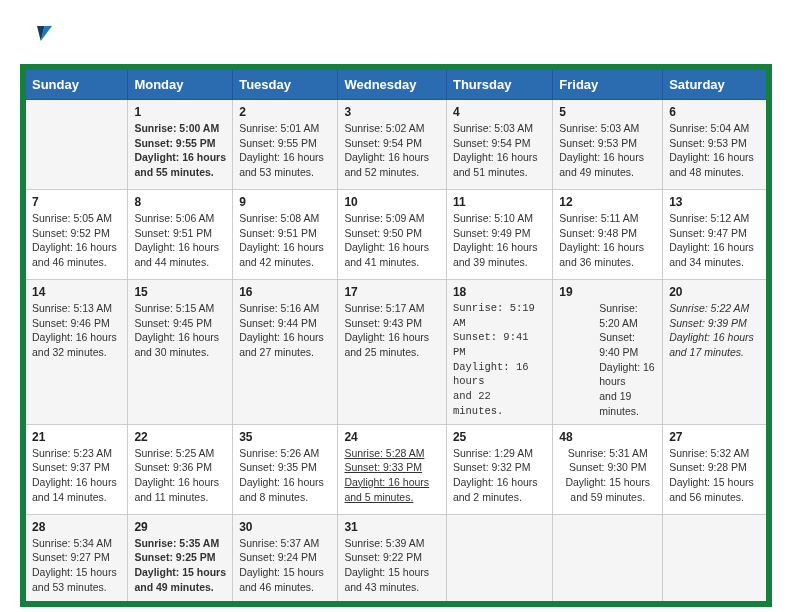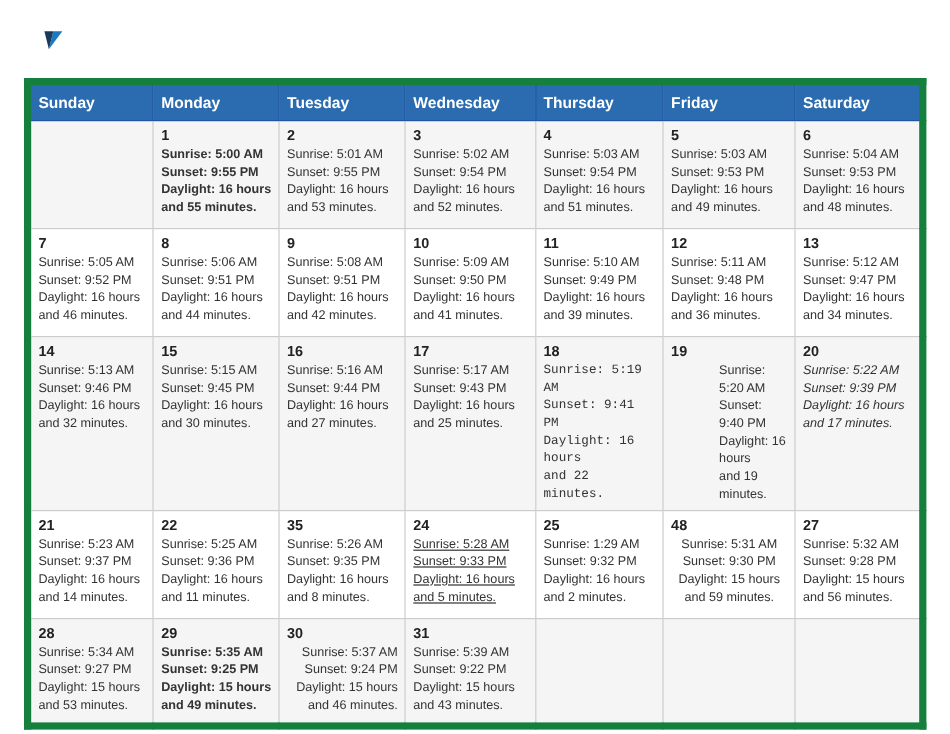--- a/index.html
+++ b/index.html
@@ -332,21 +332,21 @@
         </td>
         <td>
           <span class="day-number">29</span>
           <div class="day-info" style="white-space: pre-line; font-weight: bold;">Sunrise: 5:35 AM
 Sunset: 9:25 PM
 Daylight: 15 hours
 and 49 minutes.</div>
         </td>
         <td>
           <span class="day-number">30</span>
-          <div class="day-info" style="white-space: pre-line; text-align: right;">Sunrise: 5:37 AM
+          <div class="day-info" style="white-space: pre-line;">Sunrise: 5:37 AM
 Sunset: 9:24 PM
 Daylight: 15 hours
 and 46 minutes.</div>
         </td>
         <td>
           <span class="day-number">31</span>
           <div class="day-info" style="white-space: pre-line;">Sunrise: 5:39 AM
 Sunset: 9:22 PM
 Daylight: 15 hours
 and 43 minutes.</div>

